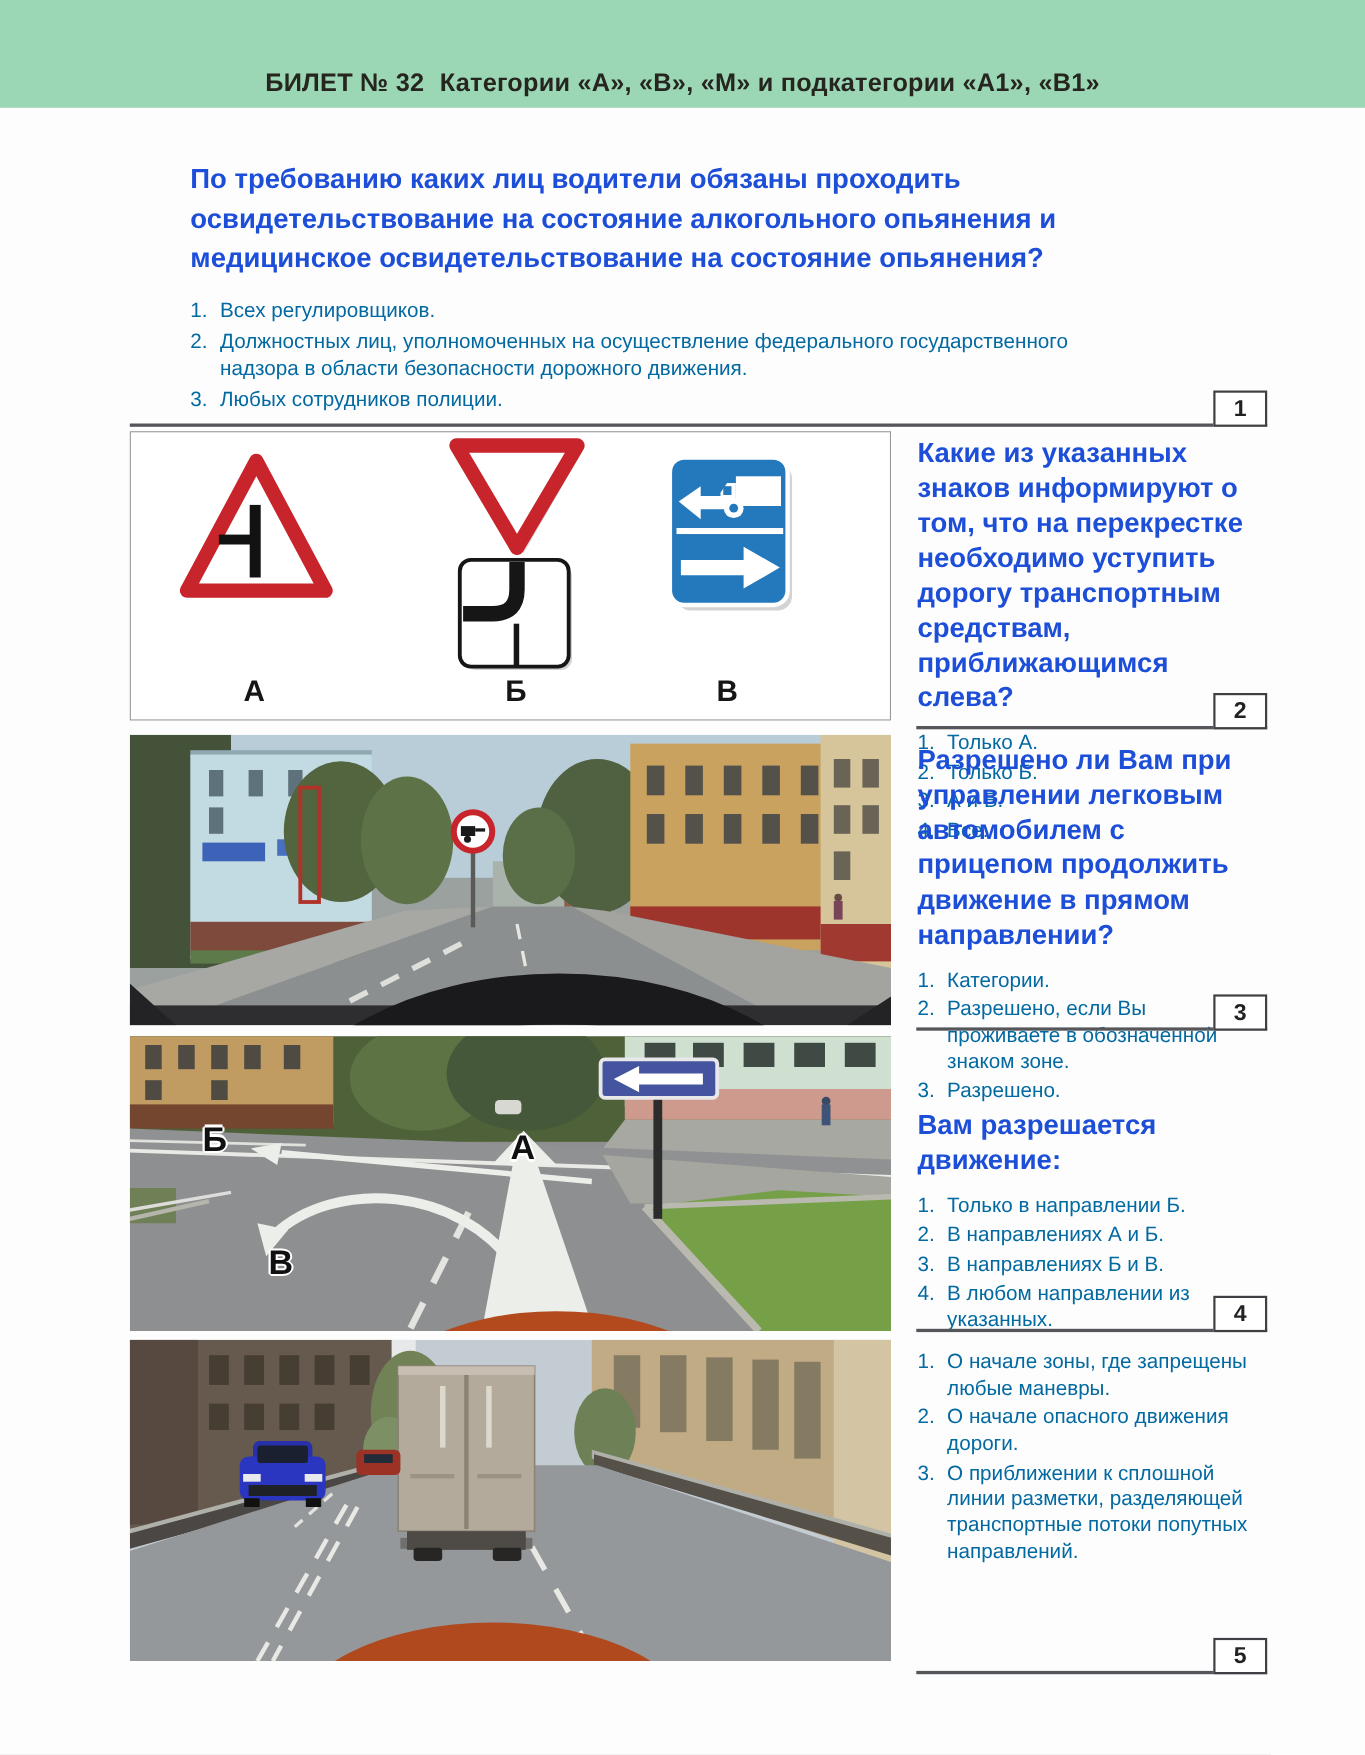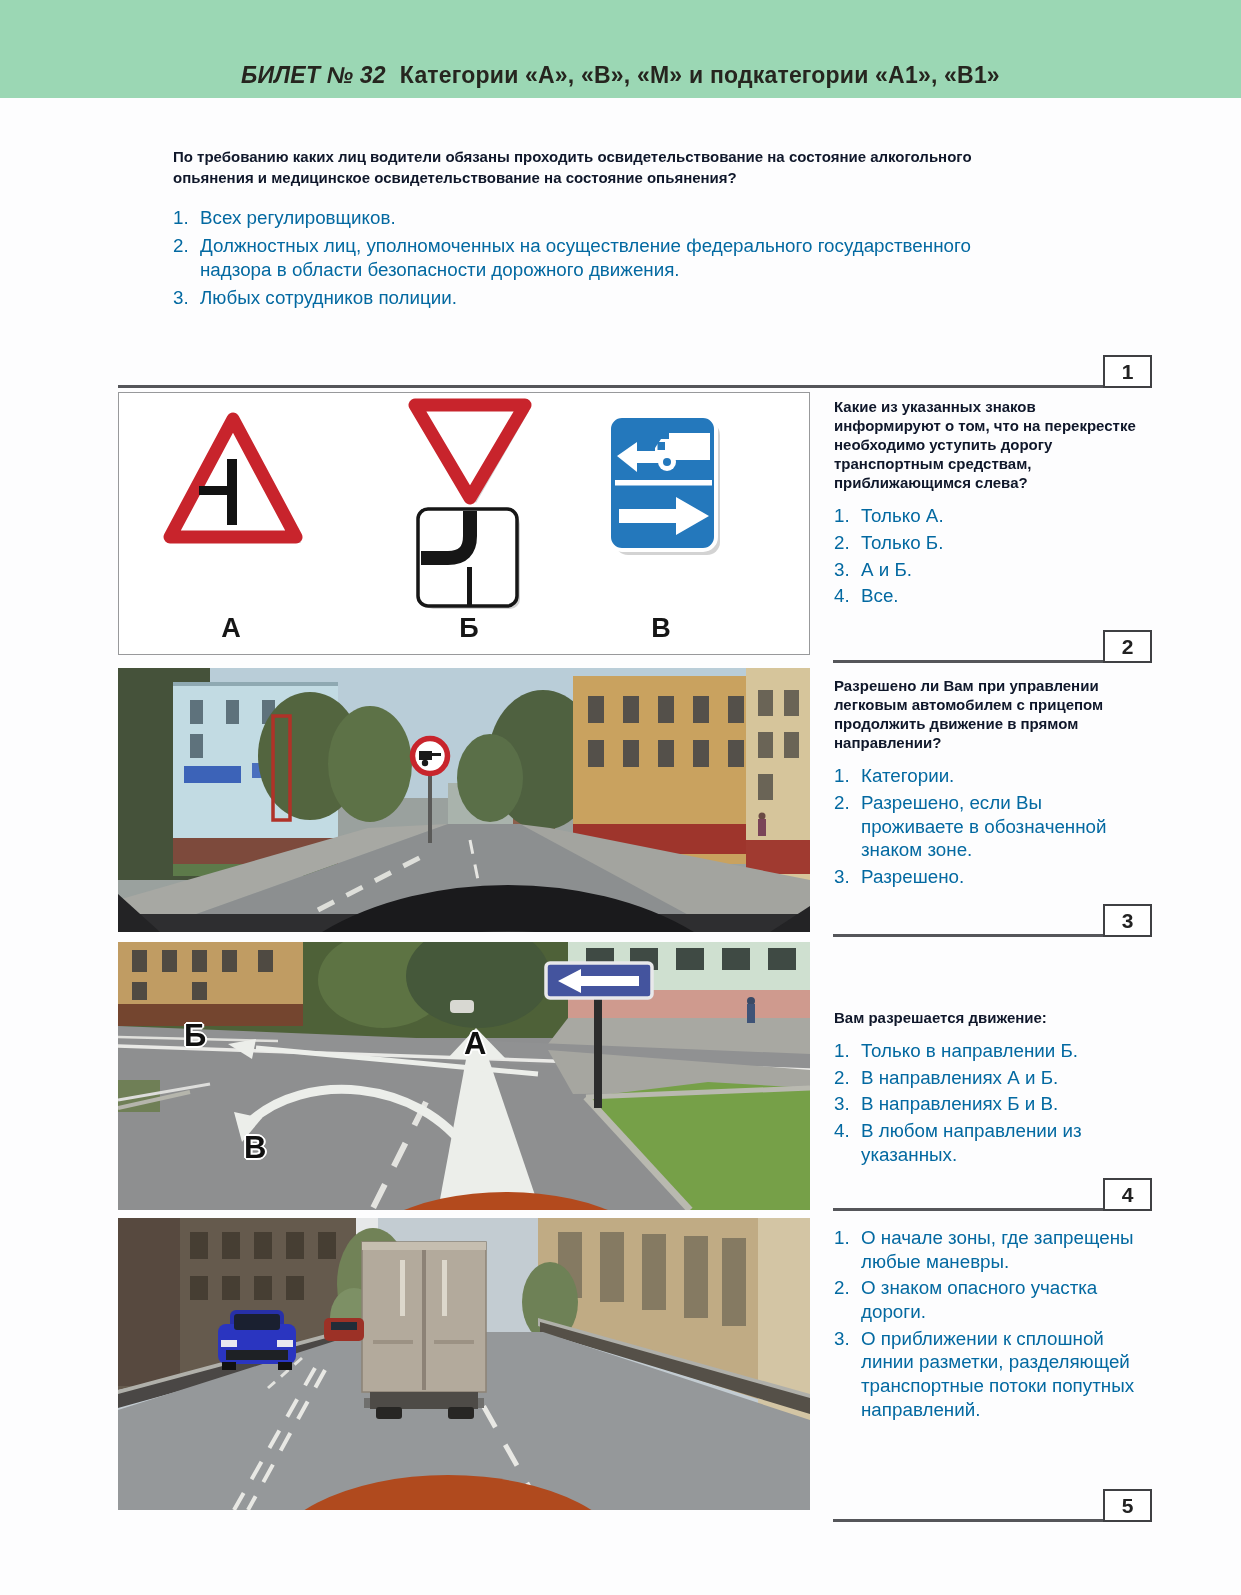--- a/index.html
+++ b/index.html
@@ -9,25 +9,25 @@
     font-family:"Liberation Sans","DejaVu Sans",sans-serif;
     color:#232323;
   }
   .header {
     position:absolute; left:0; top:0; width:1241px; height:98px;
     background:#9bd7b4; box-sizing:border-box;
     display:flex; align-items:flex-end; justify-content:center;
     padding-bottom:9px;
     font-weight:bold; font-size:23px; color:#26251f; letter-spacing:.2px;
   }
-  .header .ticket { margin-right:14px;font-style:italic; }
+  .header .ticket { margin-right:14px; }
 
   .qtext {
-    margin:0 0 12px 0; font-weight:bold; font-size:15px;
-    line-height:1.27; color:#0f172a;
+    margin:0 0 12px 0; font-weight:bold; font-size:25px;
+    line-height:1.27; color:#1d4ed8;
   }
   .answers {
     list-style:none; margin:0; padding:0; counter-reset:ans;
     font-size:18.8px; line-height:1.26; color:#0369a1;
   }
   .answers li { position:relative; padding-left:27px; counter-increment:ans; margin-bottom:3px; }
   .answers li::before { content:counter(ans) "."; position:absolute; left:0; top:0; }
 
   .q1 { position:absolute; left:173px; top:146px; width:848px; }
   .q1 .qtext { line-height:1.43; margin-bottom:17px; }
@@ -382,21 +382,21 @@
         <rect x="213" y="104" width="26" height="8" fill="#222c38"></rect>
       </g>
       <ellipse cx="330" cy="352" rx="185" ry="95" fill="#b04a1e"></ellipse>
       <ellipse cx="330" cy="370" rx="138" ry="70" fill="#c25a24"></ellipse>
     </svg>
   </div>
 
   <div class="qcol" id="qcol5">
     <ol class="answers">
       <li>О начале зоны, где запрещены любые маневры.</li>
-      <li>О знаком опасного участка дороги.</li>
+      <li>О начале опасного движения дороги.</li>
       <li>О приближении к сплошной линии разметки, разделяющей транспортные потоки попутных направлений.</li>
     </ol>
   </div>
 
   <div class="badge-row" id="row5">
     <div class="rule"></div>
     <div class="badge">5</div>
   </div>
 
 </div>

